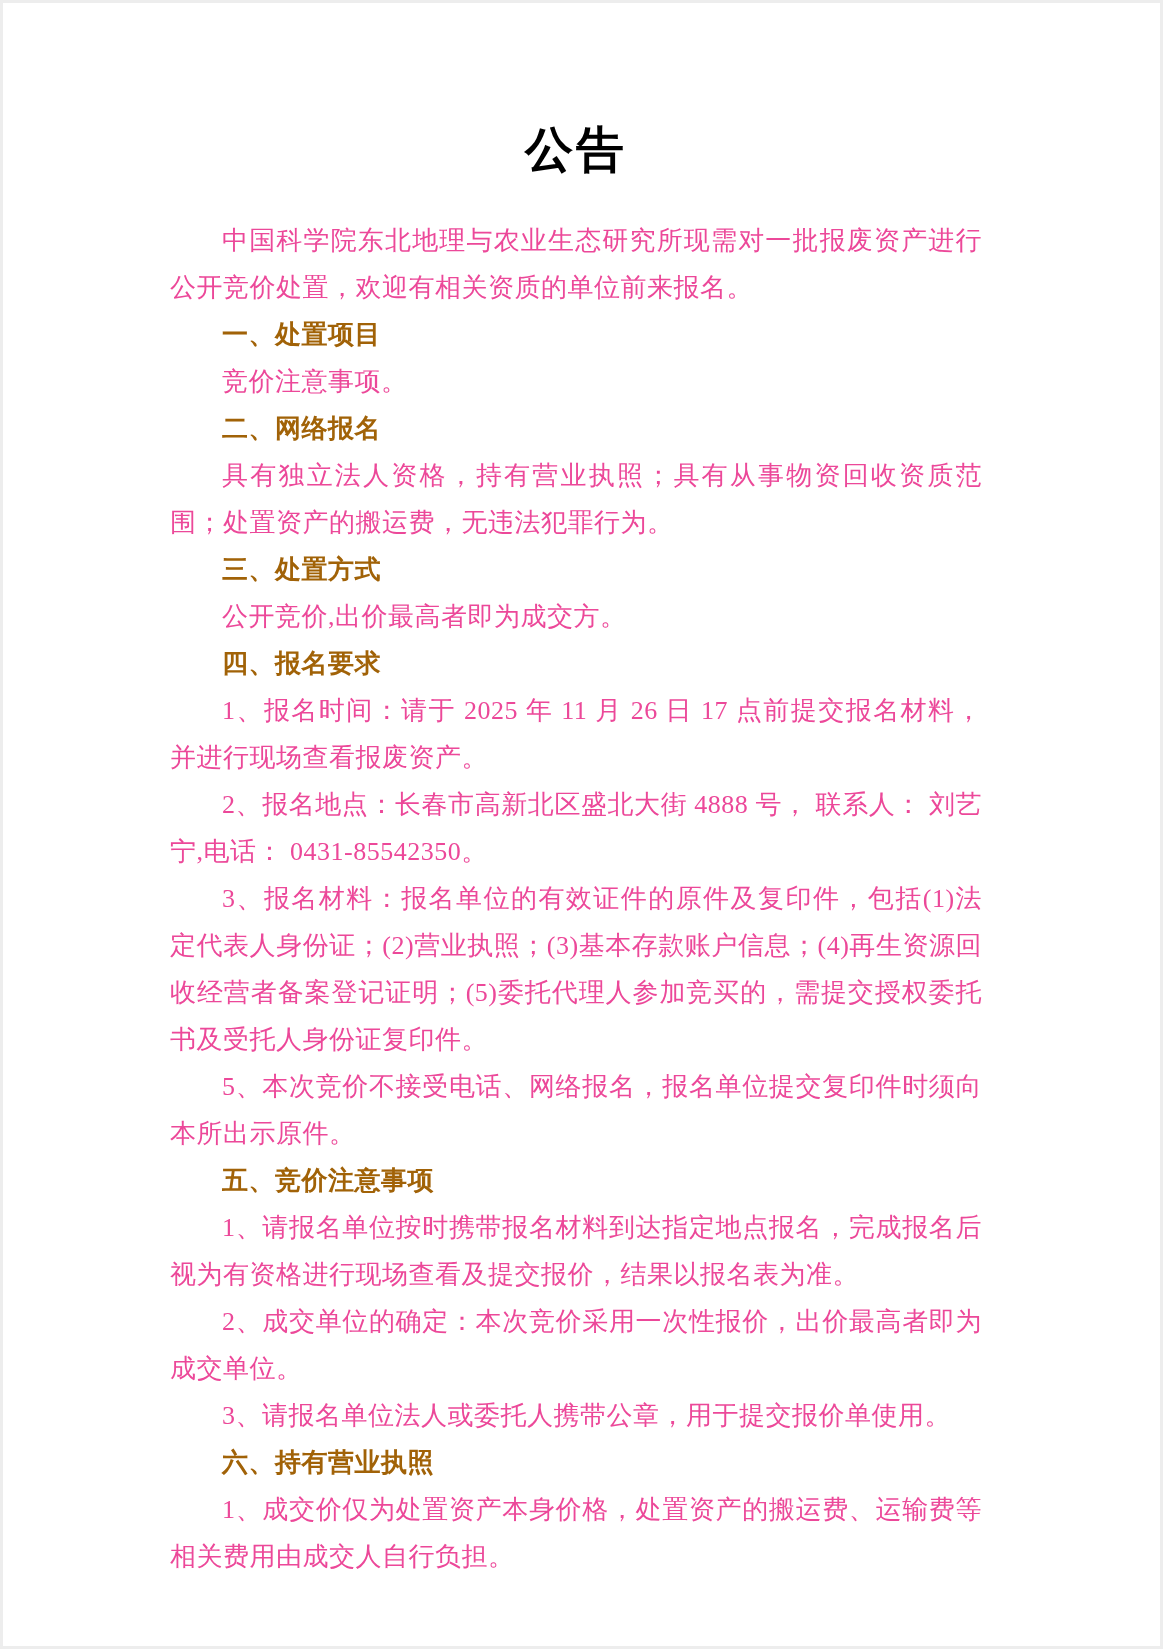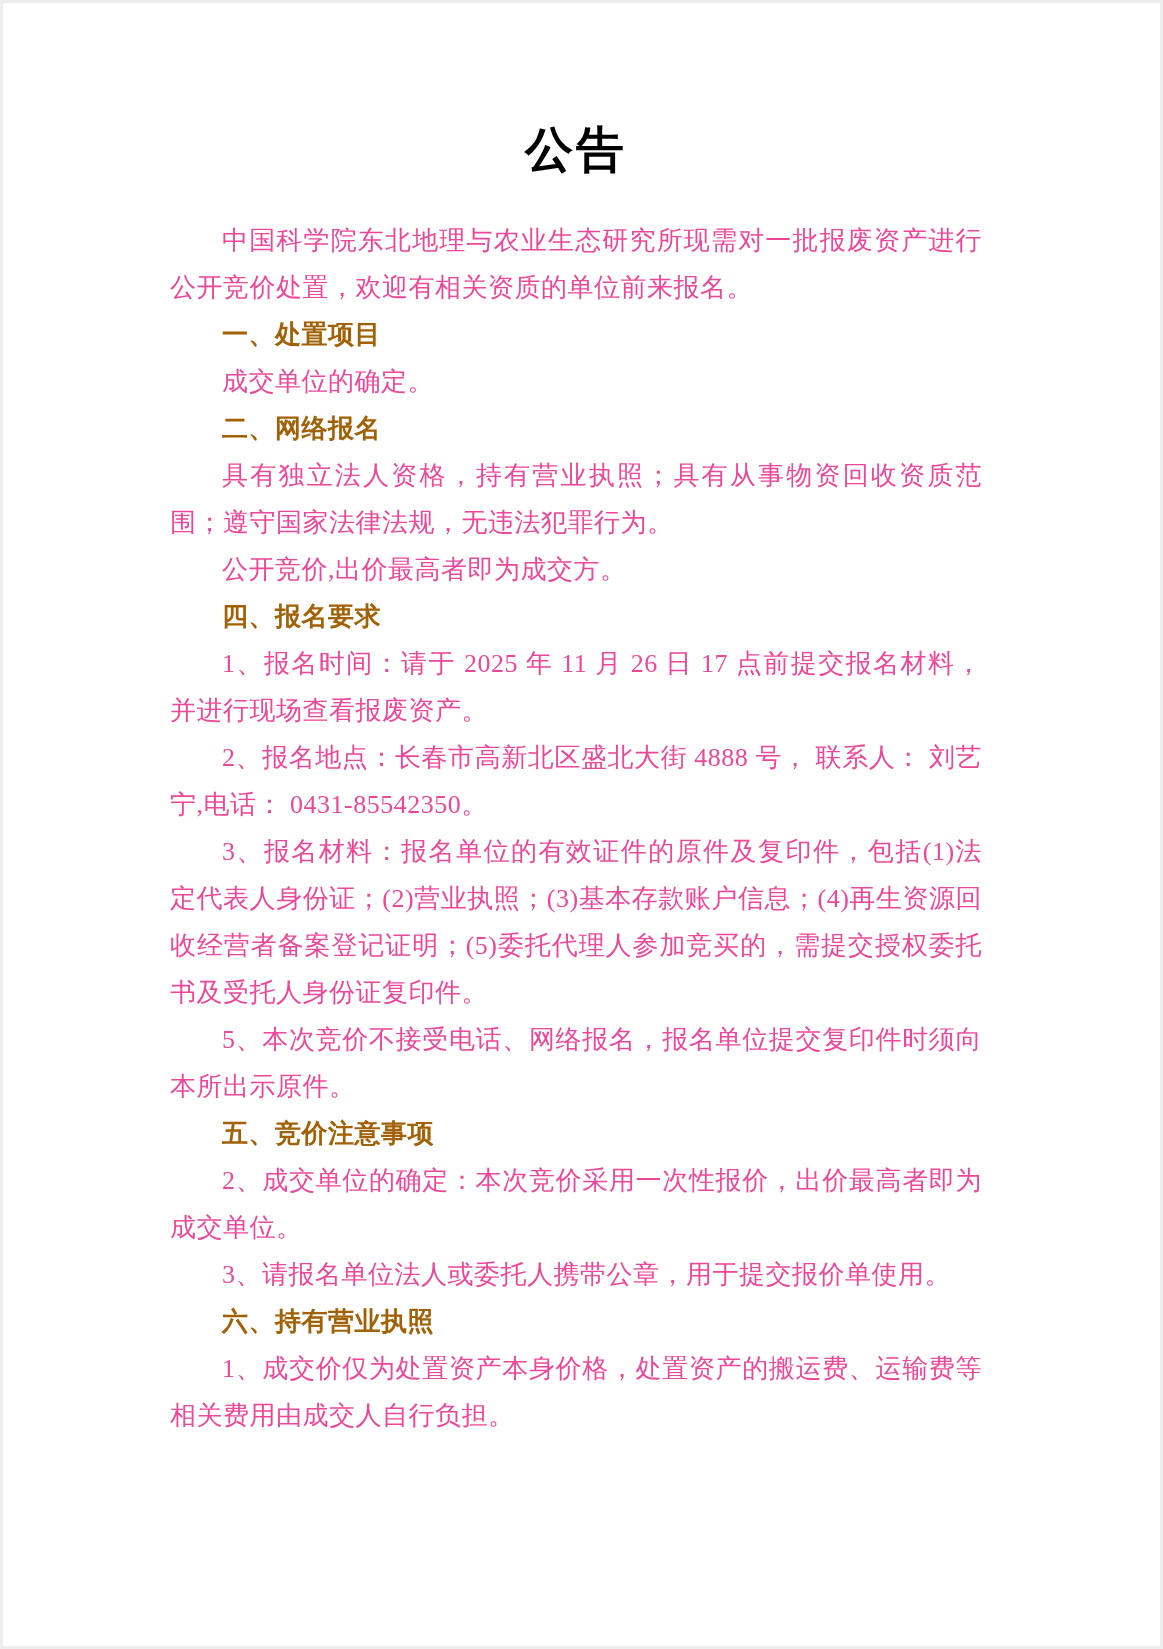--- a/index.html
+++ b/index.html
@@ -62,34 +62,36 @@
 <body>
 
 <div class="viewport">
   <div class="page">
 
     <h1 class="doc-title">公告</h1>
 
     <p class="para">中国科学院东北地理与农业生态研究所现需对一批报废资产进行公开竞价处置，欢迎有相关资质的单位前来报名。</p>
 
     <h2 class="heading">一、处置项目</h2>
-    <p class="para">成交单位的确定。</p>
+    <p class="para">竞价注意事项。</p>
 
     <h2 class="heading">二、网络报名</h2>
-    <p class="para">具有独立法人资格，持有营业执照；具有从事物资回收资质范围；遵守国家法律法规，无违法犯罪行为。</p>
+    <p class="para">具有独立法人资格，持有营业执照；具有从事物资回收资质范围；处置资产的搬运费，无违法犯罪行为。</p>
 
+    <h2 class="heading">三、处置方式</h2>
     <p class="para">公开竞价,出价最高者即为成交方。</p>
 
     <h2 class="heading">四、报名要求</h2>
     <p class="para">1、报名时间：请于 2025 年 11 月 26 日 17 点前提交报名材料，并进行现场查看报废资产。</p>
     <p class="para">2、报名地点：长春市高新北区盛北大街 4888 号， 联系人： 刘艺宁,电话： 0431-85542350。</p>
     <p class="para">3、报名材料：报名单位的有效证件的原件及复印件，包括(1)法定代表人身份证；(2)营业执照；(3)基本存款账户信息；(4)再生资源回收经营者备案登记证明；(5)委托代理人参加竞买的，需提交授权委托书及受托人身份证复印件。</p>
     <p class="para">5、本次竞价不接受电话、网络报名，报名单位提交复印件时须向本所出示原件。</p>
 
     <h2 class="heading">五、竞价注意事项</h2>
+    <p class="para">1、请报名单位按时携带报名材料到达指定地点报名，完成报名后视为有资格进行现场查看及提交报价，结果以报名表为准。</p>
     <p class="para">2、成交单位的确定：本次竞价采用一次性报价，出价最高者即为成交单位。</p>
     <p class="para">3、请报名单位法人或委托人携带公章，用于提交报价单使用。</p>
 
     <h2 class="heading">六、持有营业执照</h2>
     <p class="para">1、成交价仅为处置资产本身价格，处置资产的搬运费、运输费等相关费用由成交人自行负担。</p>
 
   </div>
 </div>
 
 </body></html>

